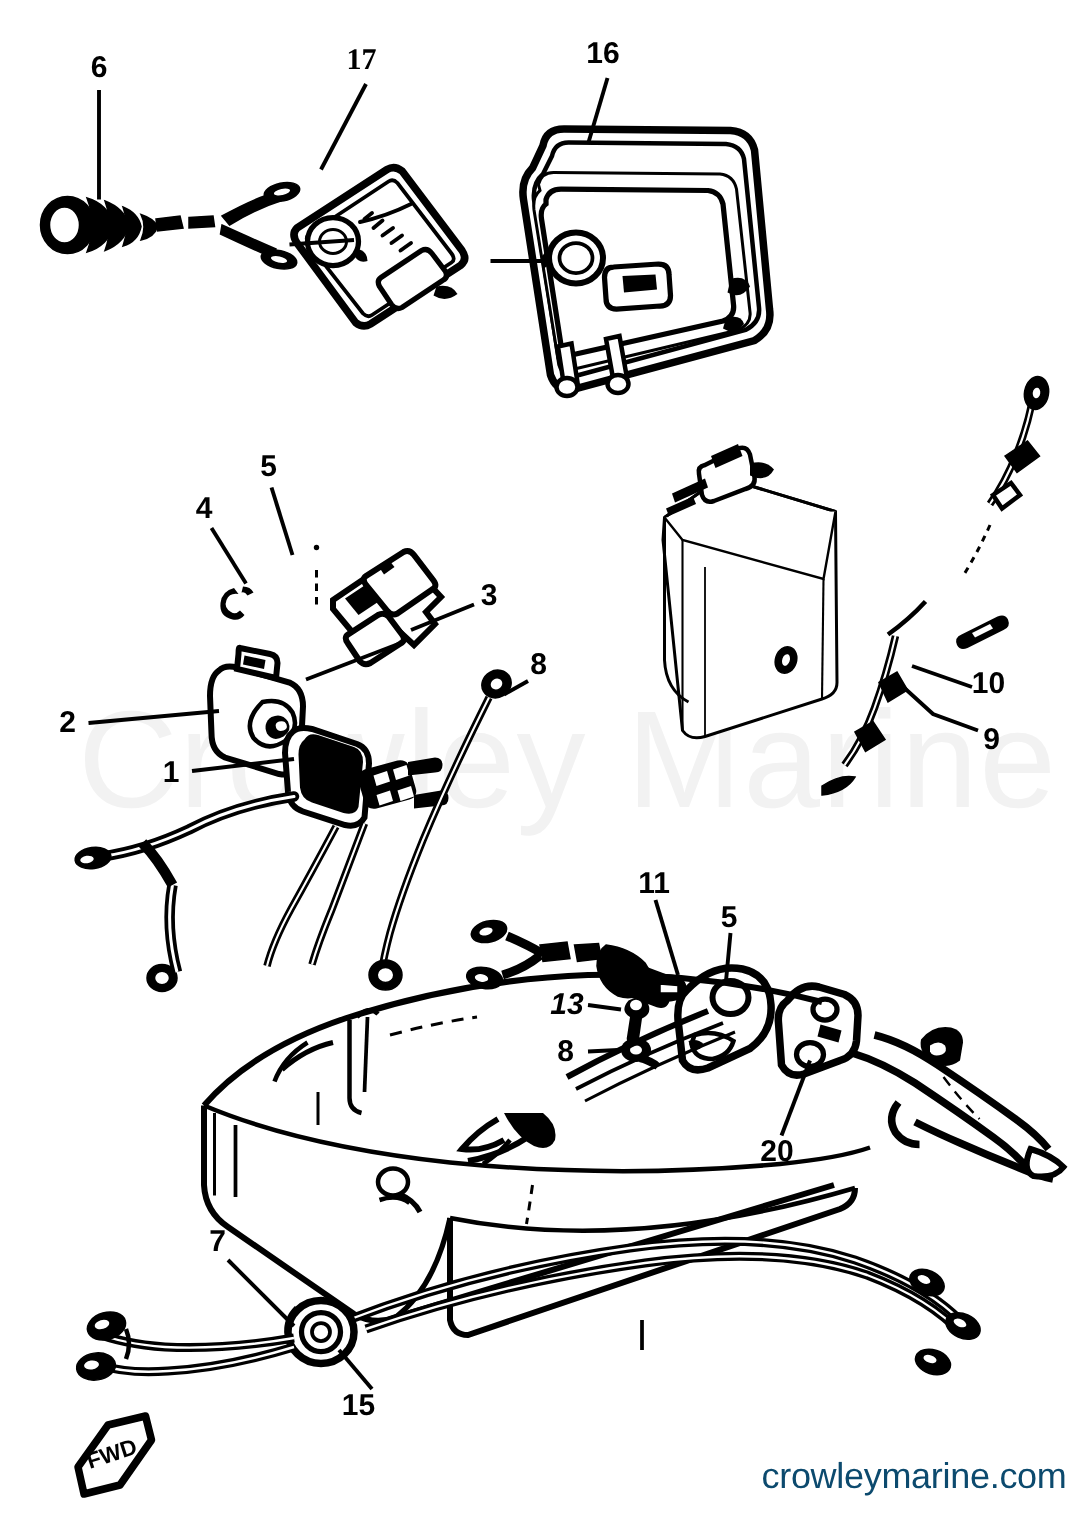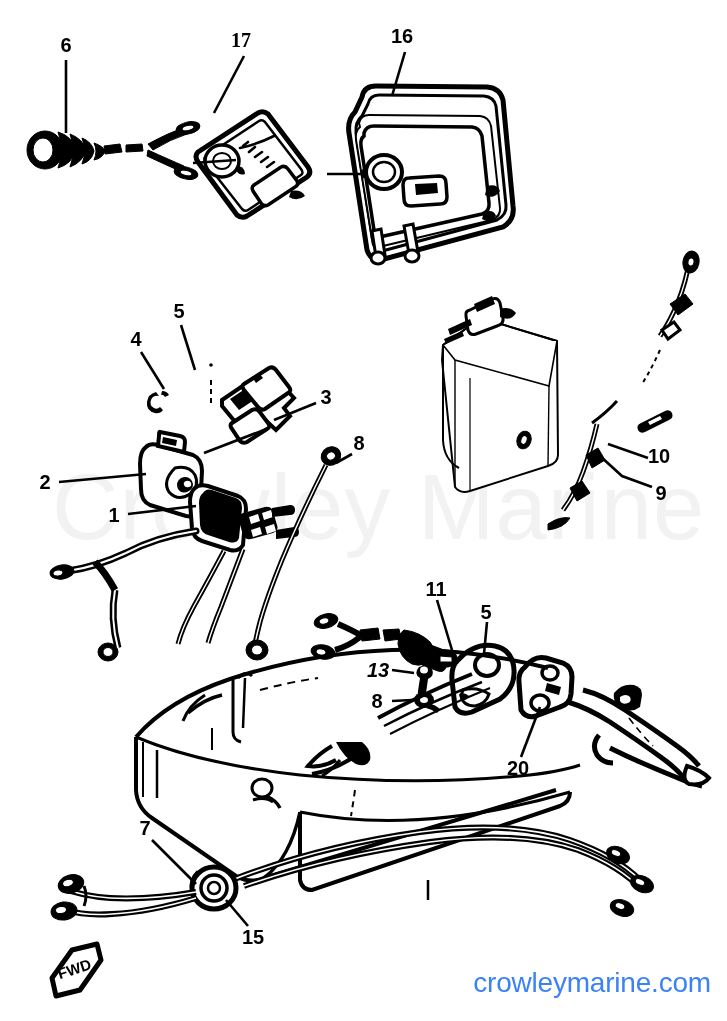--- a/index.html
+++ b/index.html
@@ -36,23 +36,23 @@
     color: #f2f2f2;
     letter-spacing: 1px;
     white-space: nowrap;
     user-select: none;
     pointer-events: none;
   }
   .footer-url {
     position: absolute;
     right: 16px;
     bottom: 22px;
-    font-size: 28px;
+    font-size: 24px;
     font-family: "Liberation Sans", sans-serif;
-    color: #3b82f6;
+    color: #0c4a6e;
     letter-spacing: -0.2px;
     white-space: nowrap;
   }
   .callout {
     position: absolute;
     font-family: "Liberation Sans", sans-serif;
     font-weight: bold;
     font-size: 20px;
     color: #000000;
     line-height: 1;
@@ -383,17 +383,17 @@
   <div class="callout" style="left:114px; top:515px;">1</div>
   <div class="callout" style="left:359px; top:443px;">8</div>
   <div class="callout" style="left:659px; top:456px;">10</div>
   <div class="callout" style="left:661px; top:493px;">9</div>
   <div class="callout" style="left:436px; top:589px;">11</div>
   <div class="callout" style="left:486px; top:612px;">5</div>
   <div class="callout" style="left:378px; top:670px;font-style:italic;">13</div>
   <div class="callout" style="left:377px; top:701px;">8</div>
   <div class="callout" style="left:518px; top:768px;">20</div>
   <div class="callout" style="left:145px; top:828px;">7</div>
-  <div class="callout" style="left:253px; top:937px;">15</div>
+  <div class="callout" style="left:239px; top:937px;">15</div>
 
   <div class="footer-url">crowleymarine.com</div>
 
 </div>
 
 </body></html>

